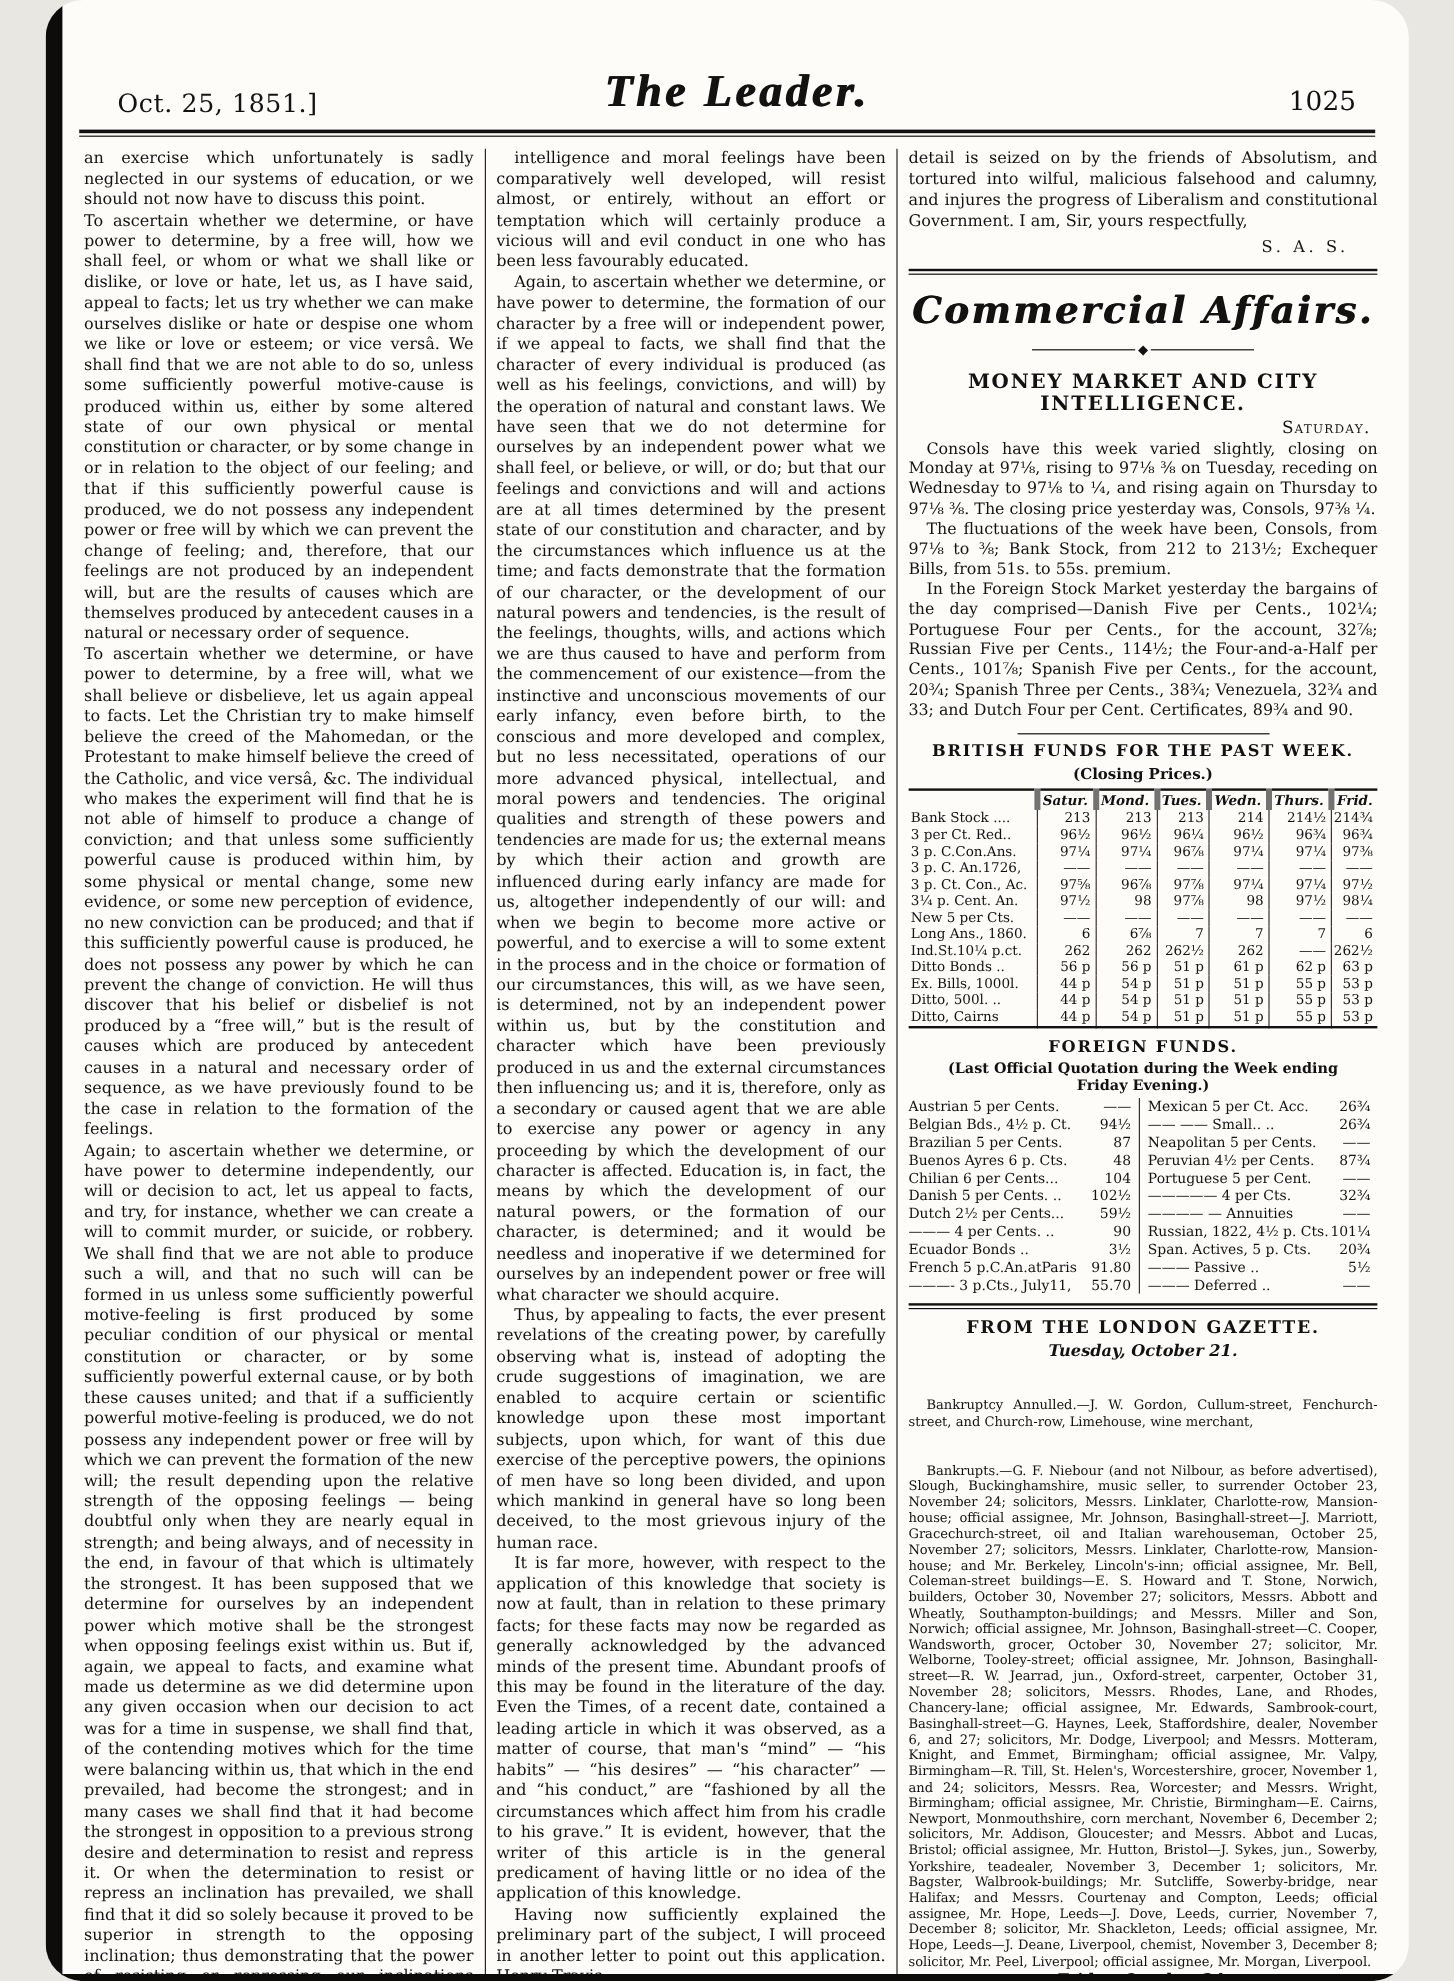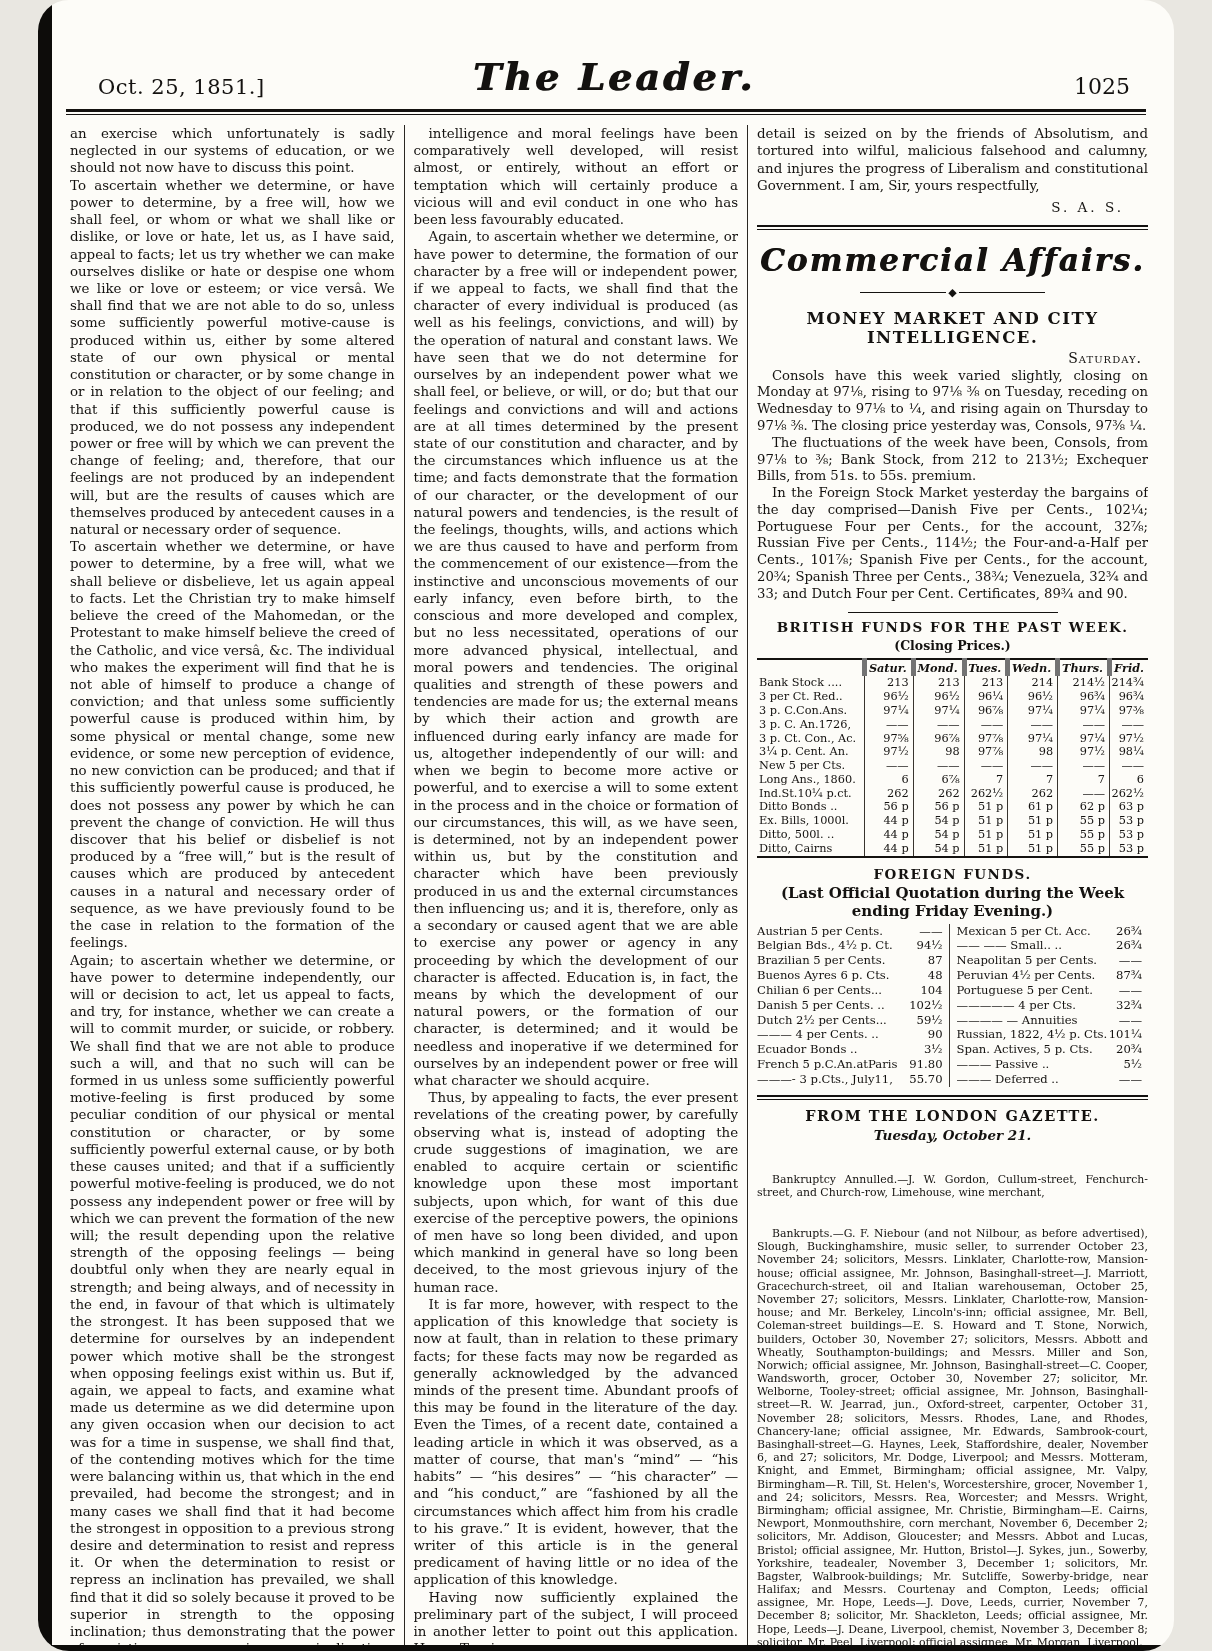--- a/index.html
+++ b/index.html
@@ -9,21 +9,21 @@
     background:#fdfcf8; color:#141210; overflow:hidden;
     font-family:"DejaVu Serif","Liberation Serif",serif;
     border-radius:31px;
   }
   .scan-edge { position:absolute; left:0; top:0; width:14px; height:100%; background:#0d0c0a; }
   .scan-edge-b { position:absolute; left:0; bottom:0; width:100%; height:6px; background:#0d0c0a; }
 
   
   .masthead-row { display:flex; align-items:flex-end; padding:54px 44px 6px 60px; }
   .mh-date { font-size:21px; letter-spacing:.5px; width:300px; }
-  .mh-title { flex:1; text-align:center; font-size:38px; font-weight:bold; letter-spacing:3px; font-style:italic; text-shadow:1px 0 0 #141210; }
+  .mh-title { flex:1; text-align:center; font-size:38px; font-weight:bold; letter-spacing:3px; font-style:italic; text-shadow:1px 0 0 #141210;font-family:Liberation Serif, serif; }
   .mh-page { width:300px; text-align:right; font-size:22px; }
   .mh-rule { margin:4px 28px 0 28px; border-top:3px solid #141210; border-bottom:1px solid #141210; height:6px; }
 
   
   .cols { display:flex; padding:10px 26px 0 32px; height:1556px; }
   .col { overflow:hidden; height:100%; }
   .col-left  { width:352px; }
   .col-mid   { width:352px; }
   .col-right { width:424px; }
   .vrule { width:1px; background:#2a2722; margin:0 9px; }
@@ -48,21 +48,21 @@
   .tbl-head-rule { width:210px; margin:10px auto 6px auto; border-top:1px solid #141210; }
   .bf-title { text-align:center; font-size:13.5px; font-weight:bold; letter-spacing:1.5px; }
   .bf-sub { text-align:center; font-size:12.5px; font-weight:bold; padding:3px 0 5px 0; }
   table.bf { width:100%; border-collapse:collapse; border-top:2px solid #141210; border-bottom:2px solid #141210; font-size:11.3px; }
   table.bf th { font-style:italic; font-weight:bold; text-align:right; padding:1px 4px 1px 0; border-left:5px solid #737373; }
   table.bf th:first-child { border-left:none; }
   table.bf td { text-align:right; padding:0 4px 0 0; line-height:1.22; border-left:1px solid #38342e; white-space:nowrap; }
   table.bf td.lbl { text-align:left; border-left:none; padding-left:2px; }
 
   .ff-title { text-align:center; font-size:13.5px; font-weight:bold; letter-spacing:1.5px; padding-top:8px; }
-  .ff-sub { text-align:center; font-size:15px; font-weight:bold; line-height:1.2; padding:2px 10px 4px 10px; }
+  .ff-sub { text-align:center; font-size:12px; font-weight:bold; line-height:1.2; padding:2px 10px 4px 10px; }
   .ff-wrap { display:flex; font-size:11.6px; }
   .ff-col { flex:1; }
   .ff-col.second { border-left:1px solid #38342e; padding-left:7px; }
   .ff-row { display:flex; justify-content:space-between; line-height:1.28; padding-right:6px; }
   .ff-name { white-space:nowrap; }
   .ff-val { white-space:nowrap; }
 
   .gaz-rule { margin:8px 0 0 0; border-top:2px solid #141210; border-bottom:1px solid #141210; height:5px; }
   .gaz-title { text-align:center; font-size:14.5px; font-weight:bold; letter-spacing:1.5px; padding:7px 0 2px 0; }
   .gaz-dateline { text-align:center; font-size:13.5px; font-weight:bold; font-style:italic; padding:1px 0 2px 0; }

